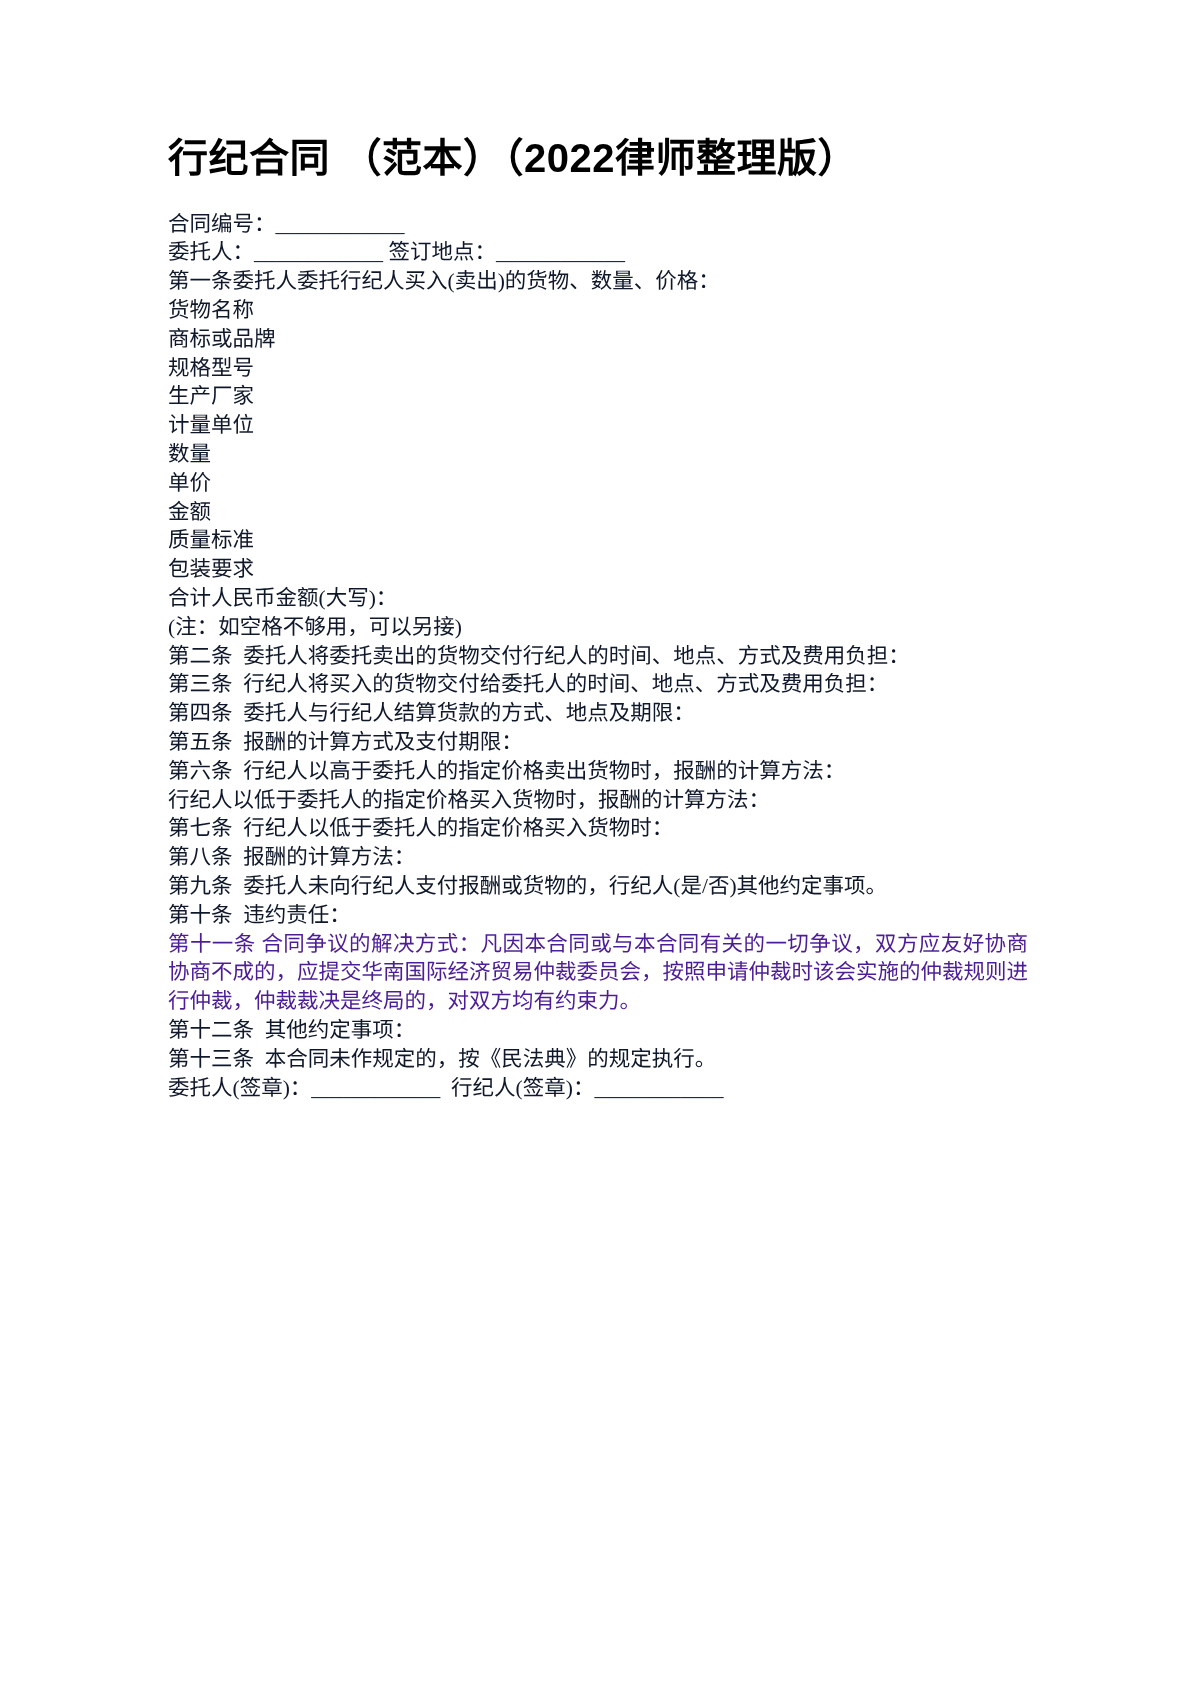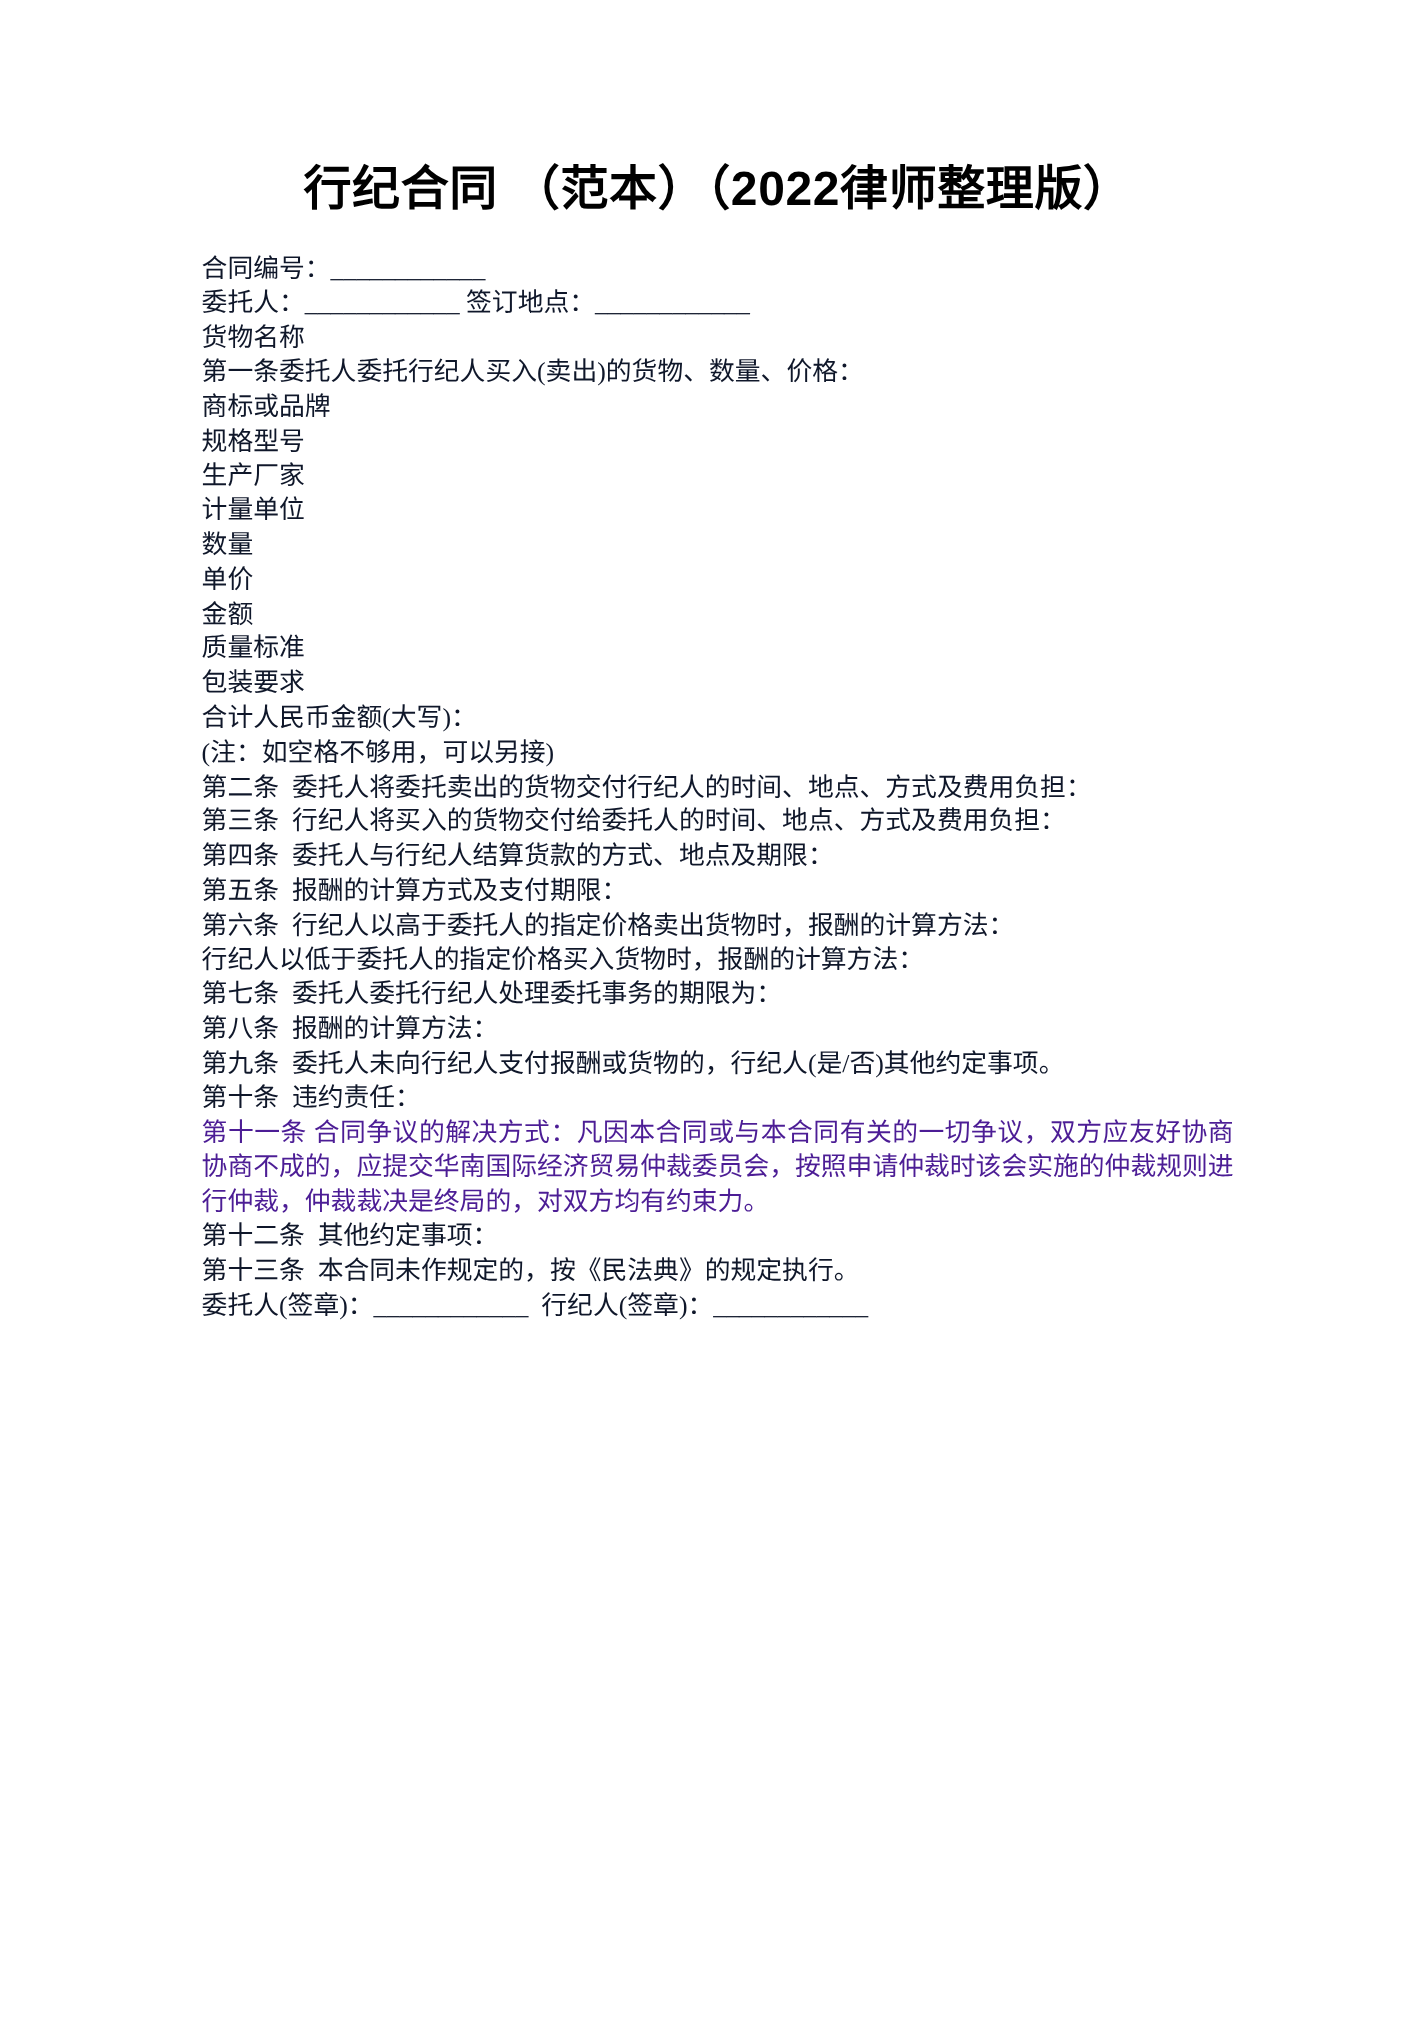--- a/index.html
+++ b/index.html
@@ -26,21 +26,21 @@
     left: 168px;
     top: 132px;
     width: 860px;
   }
 
   .doc-title {
     font-family: "Liberation Sans", "DejaVu Sans", sans-serif;
     font-weight: bold;
     font-size: 40px;
     line-height: 1.34;
-    text-align: center;
+    text-align: left;
     letter-spacing: 0.5px;
     margin: 0 0 24px 0;
     white-space: pre;
     color: #000000;
   }
 
   .line {
     font-size: 21.5px;
     line-height: 28.8px;
     white-space: pre-wrap;
@@ -65,44 +65,44 @@
 <div class="page">
   <div class="doc-body">
 
     <h1 class="doc-title">行纪合同 （范本）（2022律师整理版）</h1>
 
     <p class="line">合同编号：____________</p>
 
     <p class="line">委托人：____________ 签订地点：____________</p>
 
 
+    <p class="line">第一条委托人委托行纪人买入(卖出)的货物、数量、价格：</p>
+
     <p class="line">货物名称</p>
-
-    <p class="line">第一条委托人委托行纪人买入(卖出)的货物、数量、价格：</p>
     <p class="line">商标或品牌</p>
     <p class="line">规格型号</p>
     <p class="line">生产厂家</p>
     <p class="line">计量单位</p>
     <p class="line">数量</p>
     <p class="line">单价</p>
     <p class="line">金额</p>
     <p class="line">质量标准</p>
     <p class="line">包装要求</p>
 
     <p class="line">合计人民币金额(大写)：</p>
 
     <p class="line">(注：如空格不够用，可以另接)</p>
 
     <p class="line">第二条  委托人将委托卖出的货物交付行纪人的时间、地点、方式及费用负担：</p>
     <p class="line">第三条  行纪人将买入的货物交付给委托人的时间、地点、方式及费用负担：</p>
     <p class="line">第四条  委托人与行纪人结算货款的方式、地点及期限：</p>
     <p class="line">第五条  报酬的计算方式及支付期限：</p>
     <p class="line">第六条  行纪人以高于委托人的指定价格卖出货物时，报酬的计算方法：</p>
     <p class="line">行纪人以低于委托人的指定价格买入货物时，报酬的计算方法：</p>
-    <p class="line">第七条  委托人委托行纪人处理委托事务的期限为：</p>
+    <p class="line">第七条  行纪人以低于委托人的指定价格买入货物时：</p>
     <p class="line">第八条  报酬的计算方法：</p>
     <p class="line">第九条  委托人未向行纪人支付报酬或货物的，行纪人(是/否)其他约定事项。</p>
     <p class="line">第十条  违约责任：</p>
 
     <p class="para">第十一条  合同争议的解决方式：凡因本合同或与本合同有关的一切争议，双方应友好协商协商不成的，应提交华南国际经济贸易仲裁委员会，按照申请仲裁时该会实施的仲裁规则进行仲裁，仲裁裁决是终局的，对双方均有约束力。</p>
 
     <p class="line">第十二条  其他约定事项：</p>
 
     <p class="line">第十三条  本合同未作规定的，按《民法典》的规定执行。</p>
 

